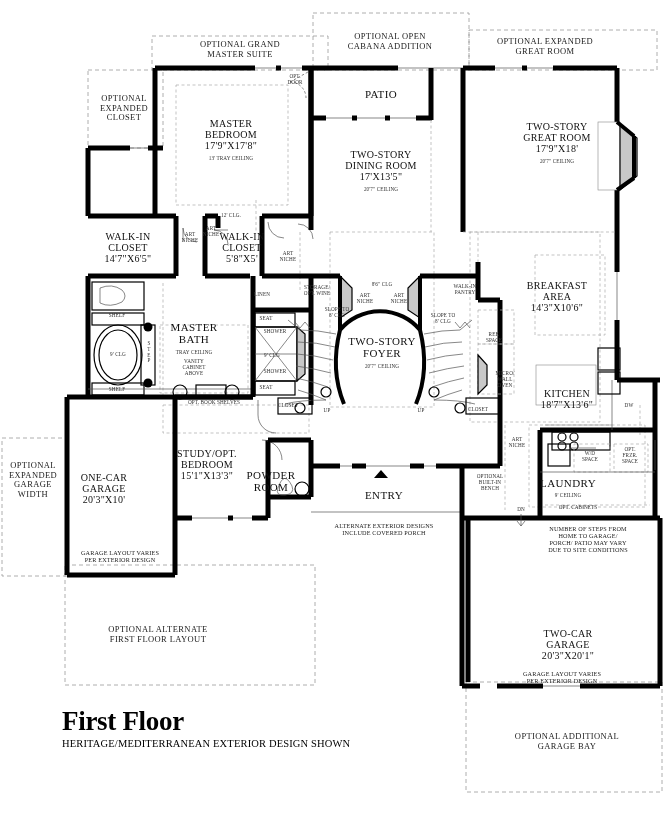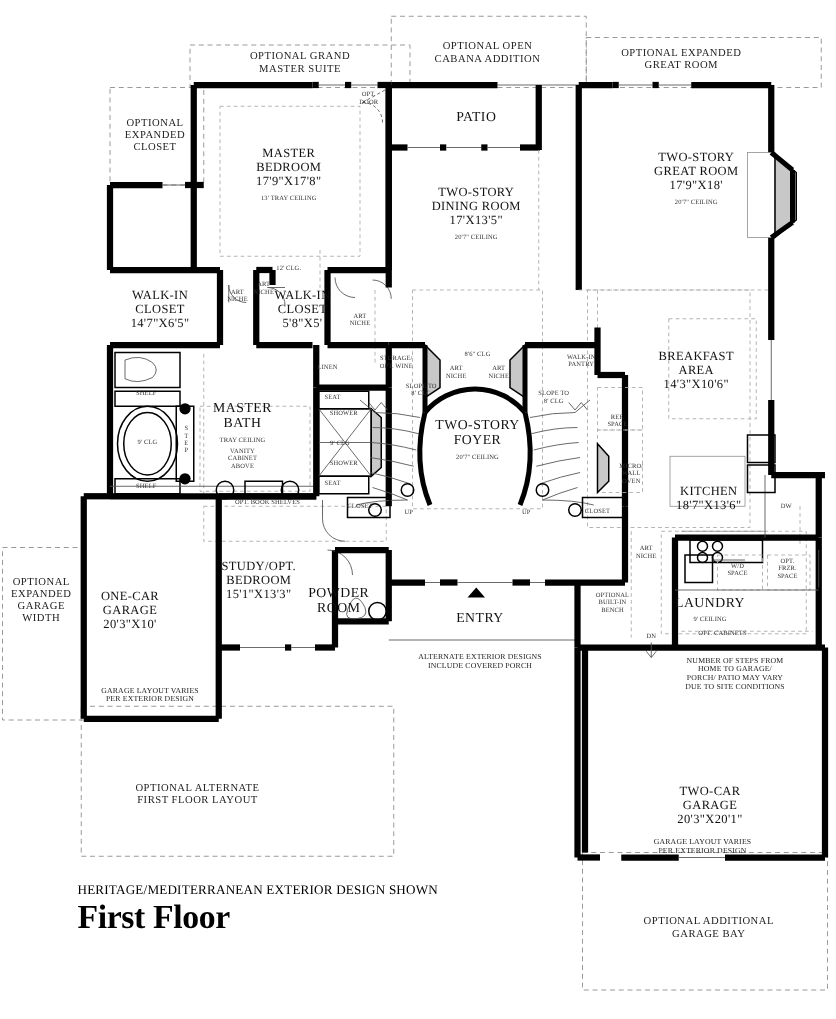--- a/index.html
+++ b/index.html
@@ -397,15 +397,15 @@
 HOME TO GARAGE/
 PORCH/ PATIO MAY VARY
 DUE TO SITE CONDITIONS</div>
     <div class="lbl note" style="left: 120px; top: 557px;">GARAGE LAYOUT VARIES
 PER EXTERIOR DESIGN</div>
     <div class="lbl note" style="left: 562px; top: 678px;">GARAGE LAYOUT VARIES
 PER EXTERIOR DESIGN</div>
   </div>
 
 <div id="title-block">
+  <div id="title-main">First Floor</div>
   <div id="title-sub">HERITAGE/MEDITERRANEAN EXTERIOR DESIGN SHOWN</div>
-  <div id="title-main">First Floor</div>
 </div>
 
 </body></html>

